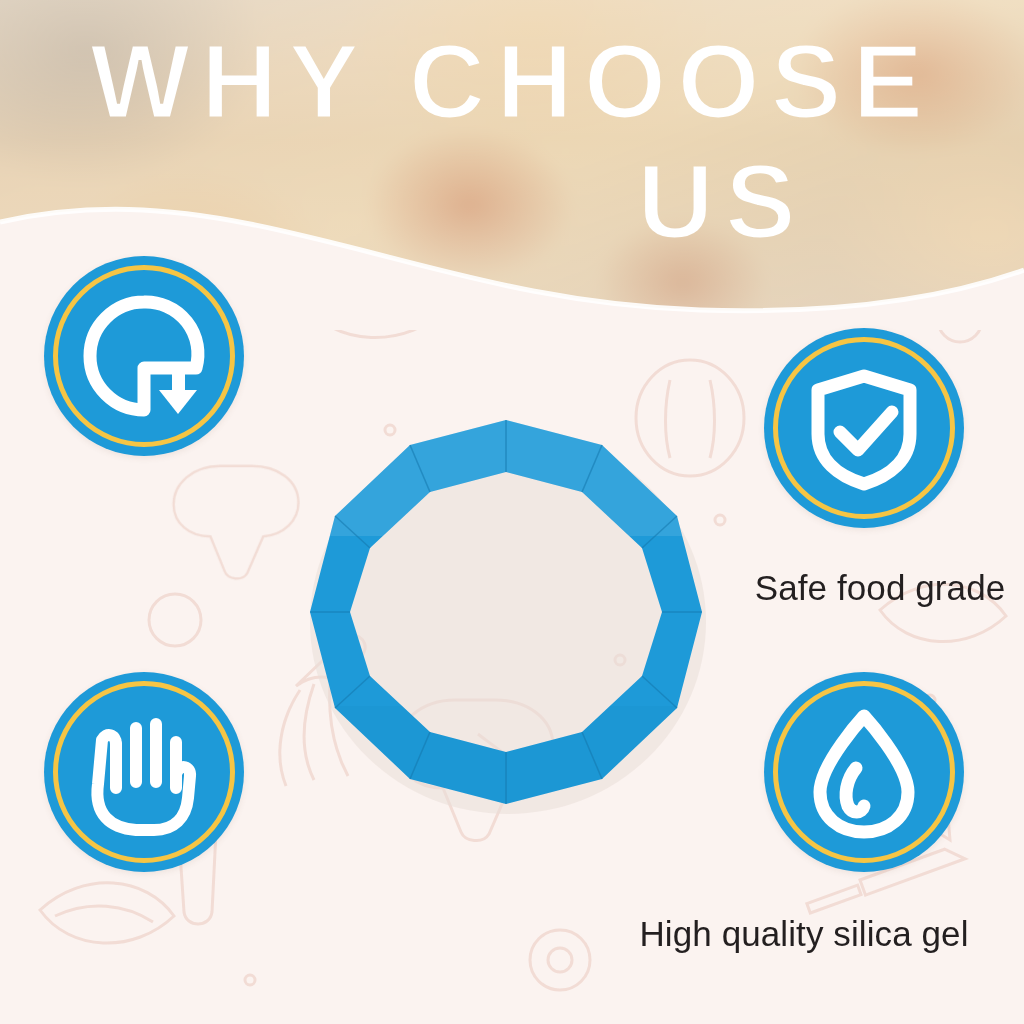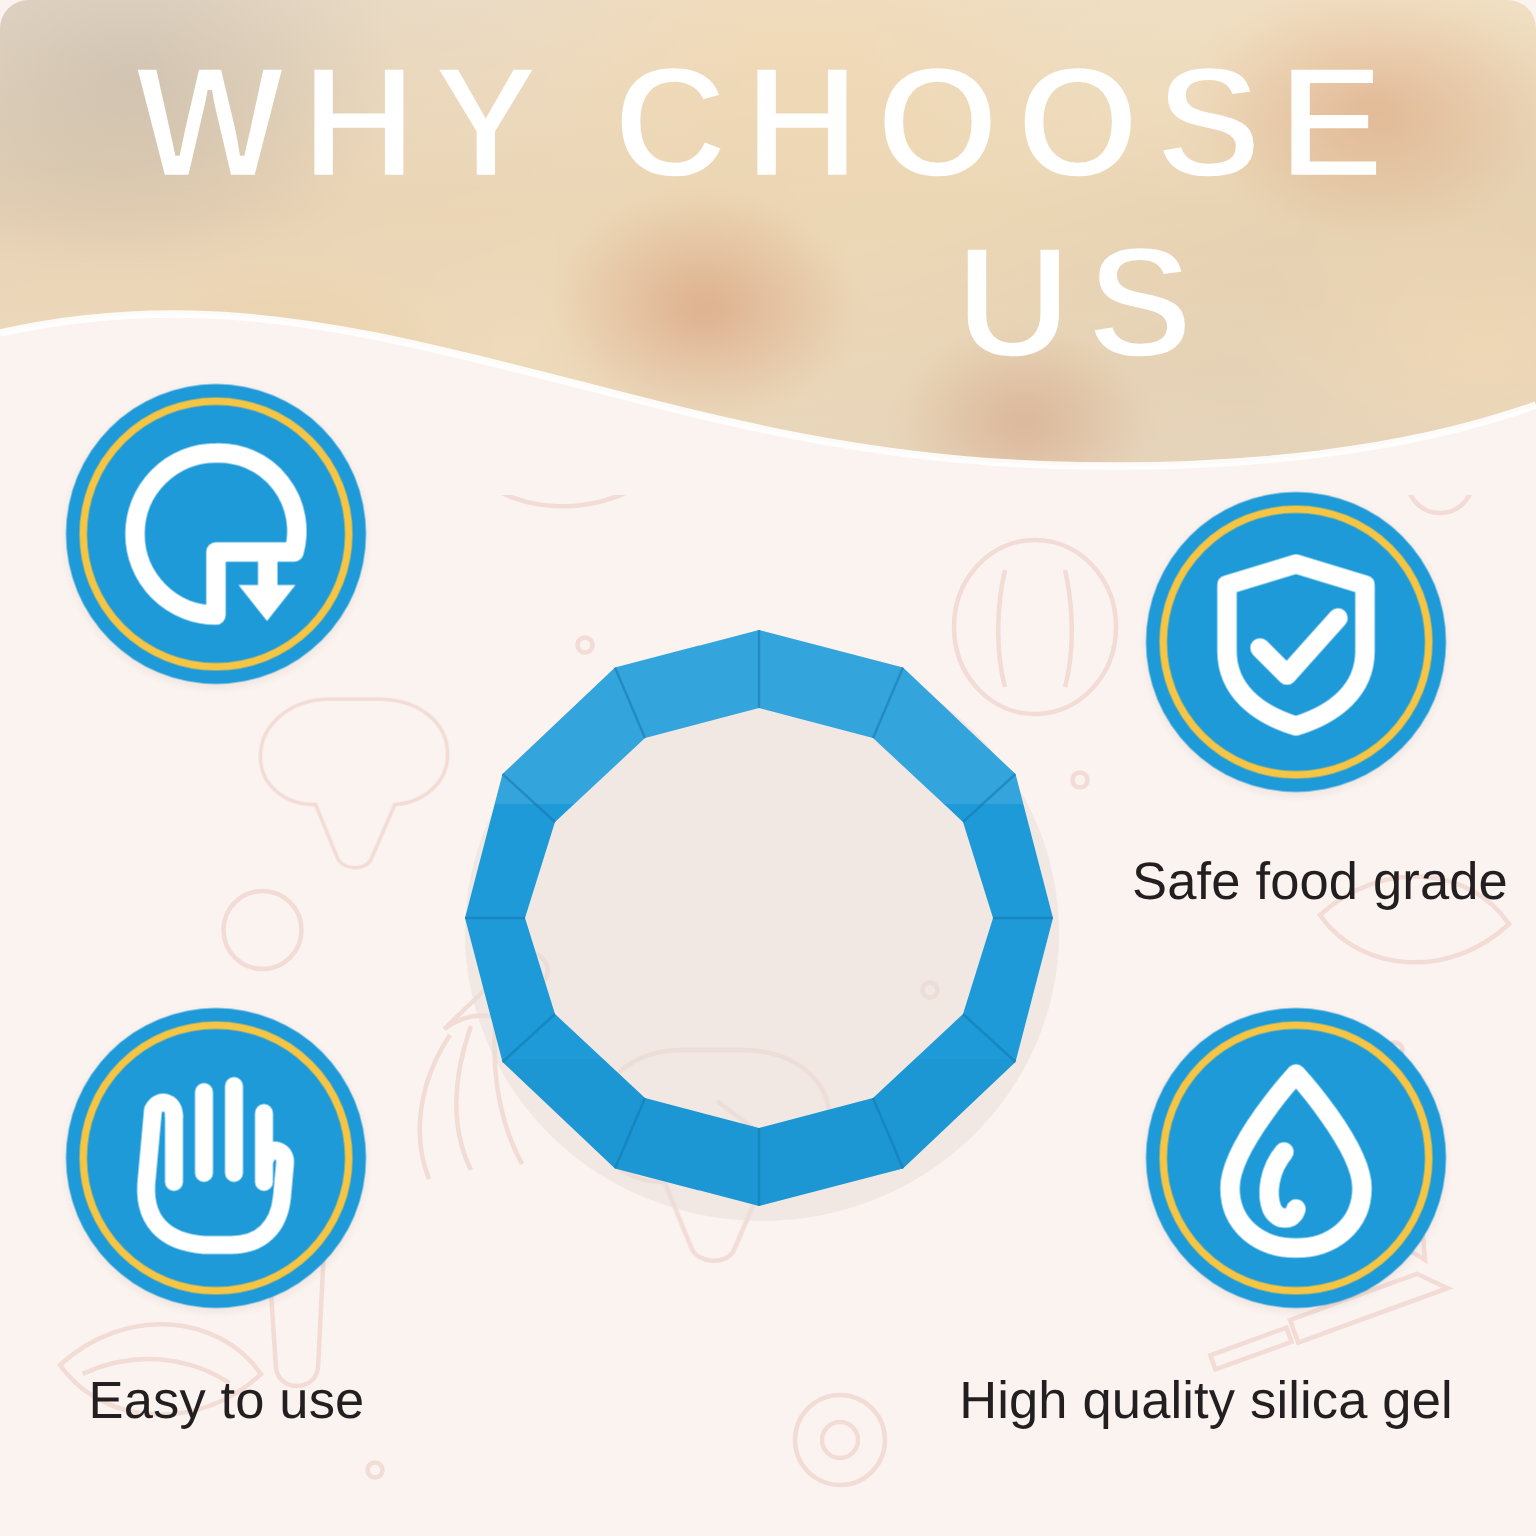--- a/index.html
+++ b/index.html
@@ -2,21 +2,21 @@
 <html><head>
 <meta charset="utf-8">
 <style>
   html,body{margin:0;padding:0;}
   body{
     width:1024px;height:1024px;
     font-family:"Liberation Sans",sans-serif;
     background:#fbf3f0;
     overflow:hidden;
   }
-  #stage{position:relative;width:1024px;height:1024px;overflow:hidden;background:#fbf3f0;border-radius:19px;}
+  #stage{position:relative;width:1024px;height:1024px;overflow:hidden;background:#fbf3f0;}
 
   
   .doodles{position:absolute;inset:0;z-index:0;opacity:1;}
   .doodles svg{width:100%;height:100%;display:block;}
 
   
   .hero{
     position:absolute;left:0;top:0;width:1024px;height:312px;z-index:1;
     overflow:hidden;
   }
@@ -208,21 +208,20 @@
     <div class="gold"></div>
     <div class="glyph">
       <svg viewBox="0 0 200 200" xmlns="http://www.w3.org/2000/svg">
         <g fill="none" stroke="#ffffff" stroke-width="12" stroke-linecap="round" stroke-linejoin="round">
           <path d="M72 116 L72 72 M92 110 L92 56 M112 110 L112 52 M132 116 L132 70"></path>
           <path d="M72 72 C72 62 62 60 58 68 L54 112 C50 142 66 156 92 158 L110 158 C130 158 142 146 144 126 L146 104 C147 94 136 92 133 100"></path>
         </g>
       </svg>
     </div>
   </div>
-  <div class="label" id="label-bl">Easy to use</div>
 
   <div class="badge" id="badge-br">
     <div class="gold"></div>
     <div class="glyph">
       <svg viewBox="0 0 200 200" xmlns="http://www.w3.org/2000/svg">
         <g fill="none" stroke="#ffffff" stroke-width="13" stroke-linecap="round" stroke-linejoin="round">
           <path d="M100 44 C100 44 56 92 56 120 C56 145 76 160 100 160 C124 160 144 145 144 120 C144 92 100 44 100 44 Z"></path>
           <path d="M92 96 C82 108 80 124 84 134 C88 142 98 142 100 134"></path>
         </g>
       </svg>

